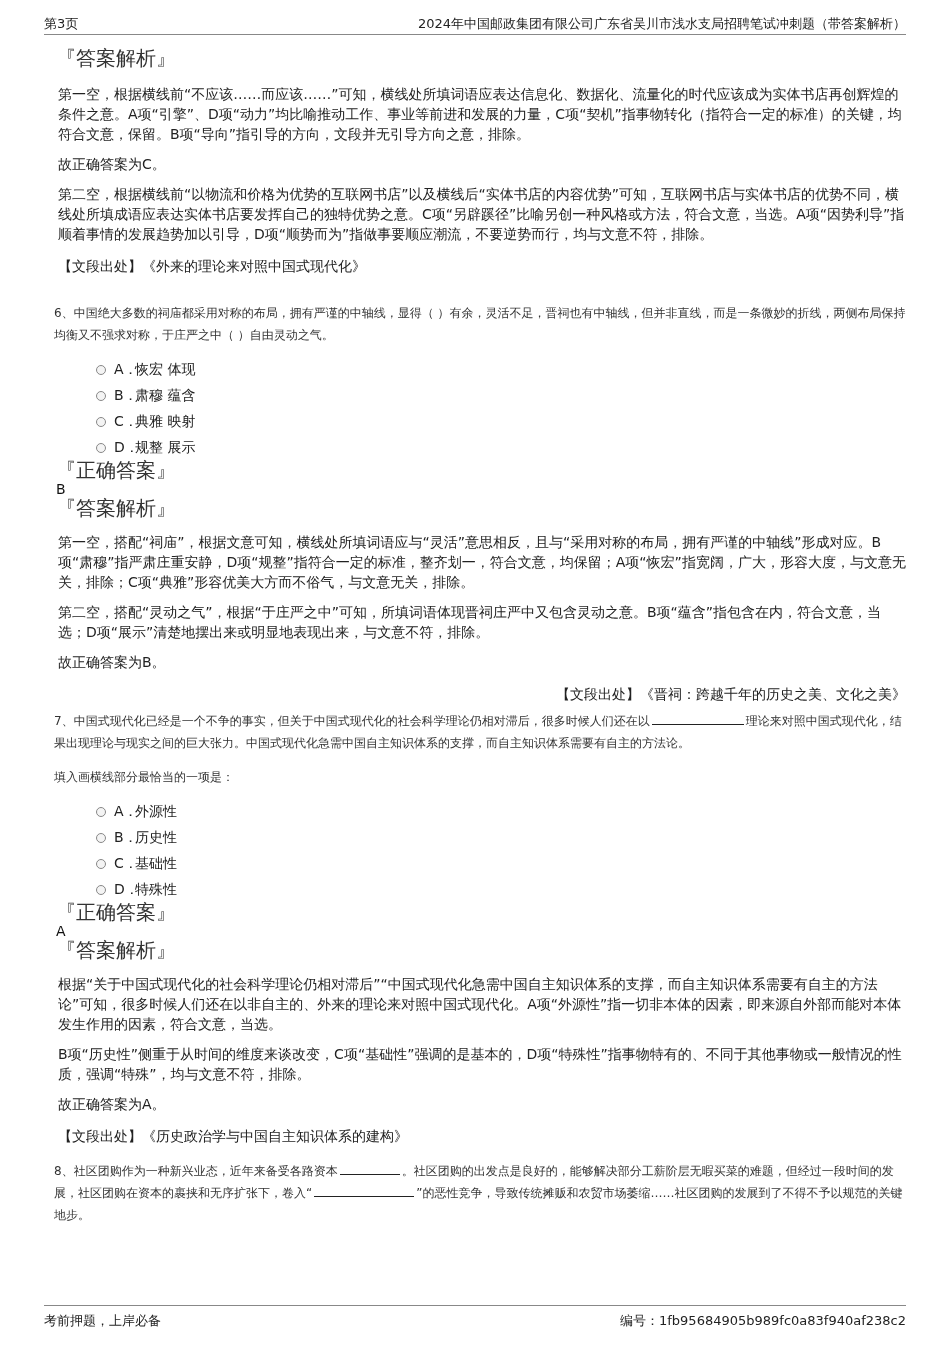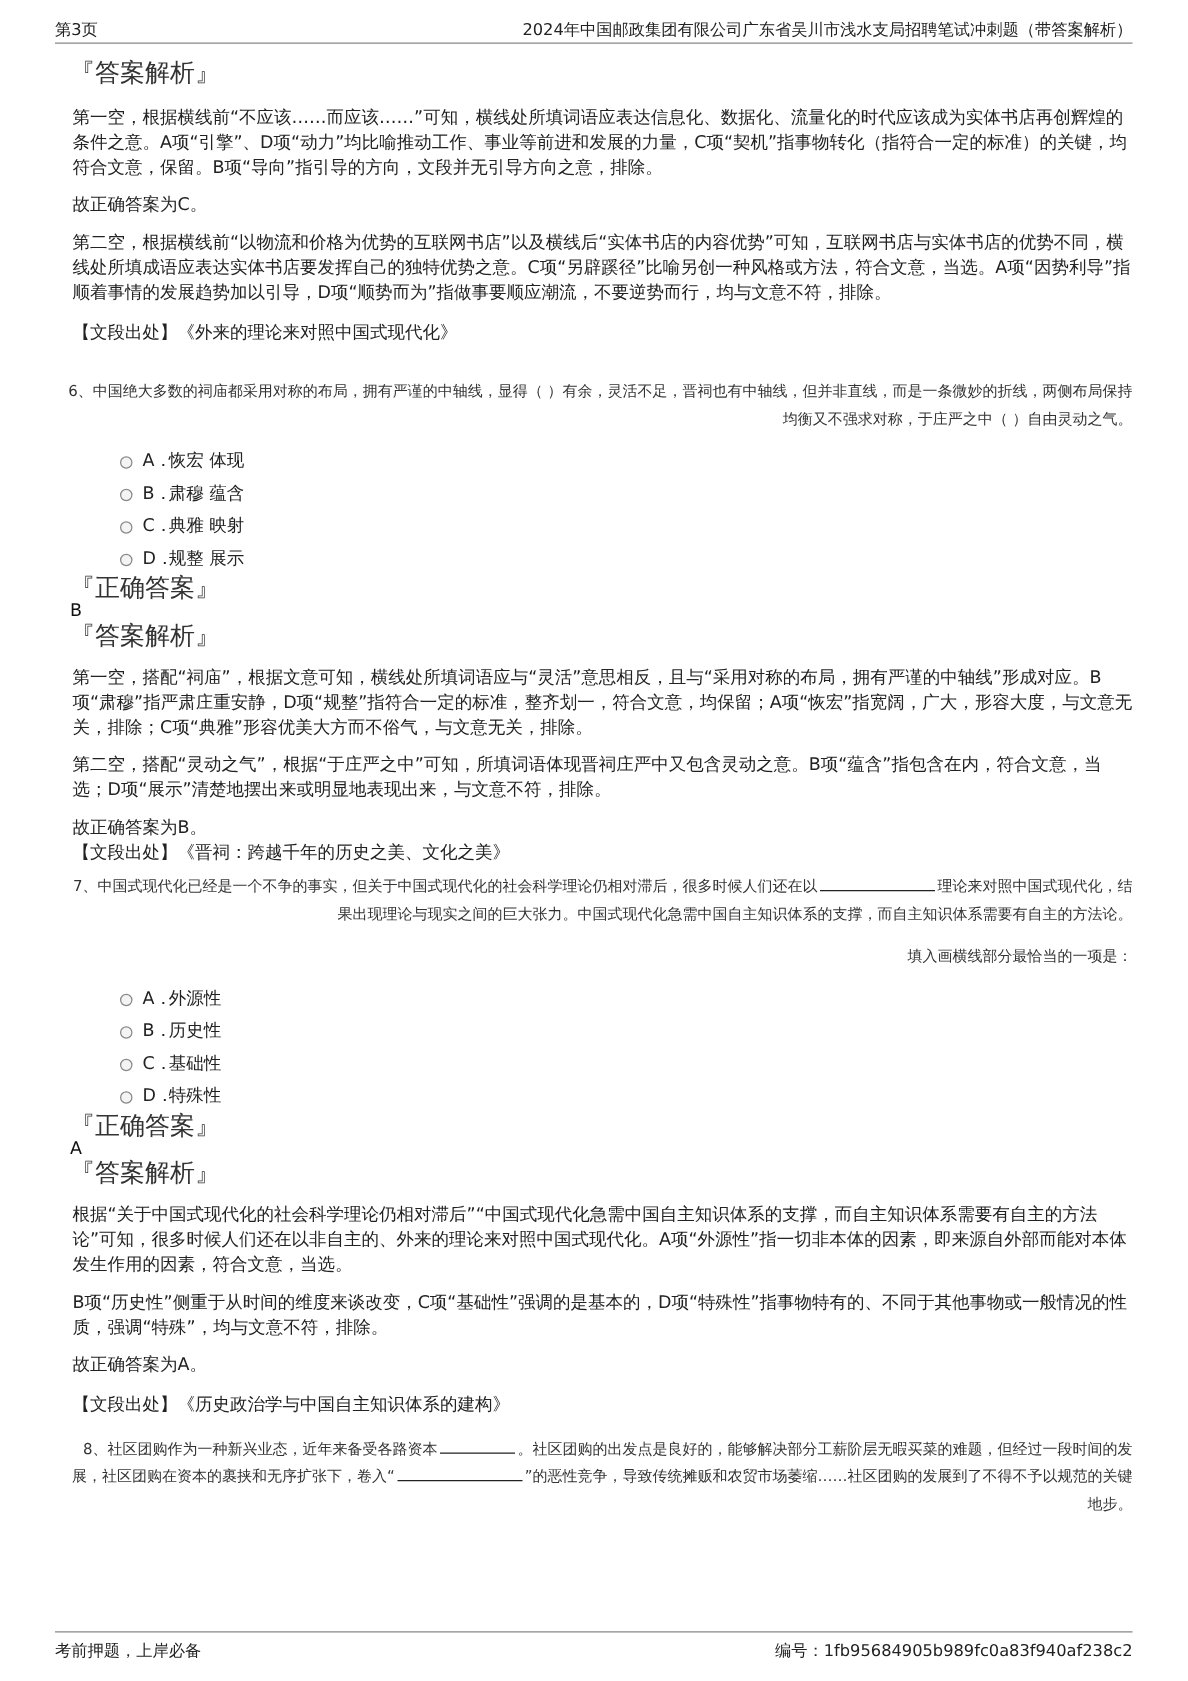--- a/index.html
+++ b/index.html
@@ -5,21 +5,21 @@
   html, body { margin: 0; padding: 0; background: #ffffff; }
   body { width: 950px; height: 1345px; position: relative; overflow: hidden;
          font-family: "DejaVu Sans", "Liberation Sans", sans-serif; color: #222; }
   .header { position: absolute; left: 44px; right: 44px; top: 14px; height: 20px;
             border-bottom: 1px solid #888; font-size: 13px; color: #222; }
   .header .left { position: absolute; left: 0; top: 1px; }
   .header .right { position: absolute; right: 0; top: 1px; }
   .content { position: absolute; left: 44px; top: 44px; width: 862px; }
   .label { font-size: 20px; color: #333; margin-left: 12px; line-height: 20px; }
   .para { font-size: 14px; line-height: 20px; color: #222; margin: 0 0 0 14px; }
-  .q { font-size: 12px; line-height: 22px; color: #333; margin: 0 0 0 10px; text-align: right; }
+  .q { font-size: 12px; line-height: 22px; color: #333; margin: 0 0 0 10px; }
   .opt { position: relative; height: 26px; margin-left: 52px; font-size: 14px; line-height: 26px; color: #222; }
   .opt .radio { position: absolute; left: 0; top: 9px; width: 10px; height: 10px; border-radius: 50%;
                 border: 1px solid #888; background: #f4f4f4; box-sizing: border-box; }
   .opt .letter { position: absolute; left: 18px; }
   .opt .text { position: absolute; left: 39px; }
   .ans { font-size: 14px; margin-left: 12px; line-height: 18px; color: #111; }
   .blank { display: inline-block; border-bottom: 1px solid #222; vertical-align: baseline; height: 12px; }
   .footer { position: absolute; left: 44px; right: 44px; top: 1305px; border-top: 1px solid #888;
             height: 24px; font-size: 13px; color: #222; }
   .footer .left { position: absolute; left: 0; top: 6px; }
@@ -66,21 +66,21 @@
         <span class="letter">D．</span>
         <span class="text">规整 展示</span>
       </div>
     </div>
     <div class="label">『正确答案』</div>
     <div class="ans">B</div>
     <div class="label">『答案解析』</div>
     <p class="para" style="margin-top:14px;">第一空，搭配“祠庙”，根据文意可知，横线处所填词语应与“灵活”意思相反，且与“采用对称的布局，拥有严谨的中轴线”形成对应。B项“肃穆”指严肃庄重安静，D项“规整”指符合一定的标准，整齐划一，符合文意，均保留；A项“恢宏”指宽阔，广大，形容大度，与文意无关，排除；C项“典雅”形容优美大方而不俗气，与文意无关，排除。</p>
     <p class="para" style="margin-top:10px;">第二空，搭配“灵动之气”，根据“于庄严之中”可知，所填词语体现晋祠庄严中又包含灵动之意。B项“蕴含”指包含在内，符合文意，当选；D项“展示”清楚地摆出来或明显地表现出来，与文意不符，排除。</p>
     <p class="para" style="margin-top:10px;">故正确答案为B。</p>
-    <p class="para" style="">【文段出处】《晋祠：跨越千年的历史之美、文化之美》</p>
+    <p class="para" style="margin-top:12px;text-align:right;">【文段出处】《晋祠：跨越千年的历史之美、文化之美》</p>
   </div>
 
   <div style="margin-top:6px;">
     <p class="q"><span>7、中国式现代化已经是一个不争的事实，但关于中国式现代化的社会科学理论仍相对滞后，很多时候人们还在以</span><span class="blank" style="width:92px;margin:0 2px;"></span><span>理论来对照中国式现代化，结果出现理论与现实之间的巨大张力。中国式现代化急需中国自主知识体系的支撑，而自主知识体系需要有自主的方法论。</span></p>
     <p class="q" style="margin-top:12px;">填入画横线部分最恰当的一项是：</p>
     <div style="margin-top:10px;">
       <div class="opt">
         <span class="radio"></span>
         <span class="letter">A．</span>
         <span class="text">外源性</span>

